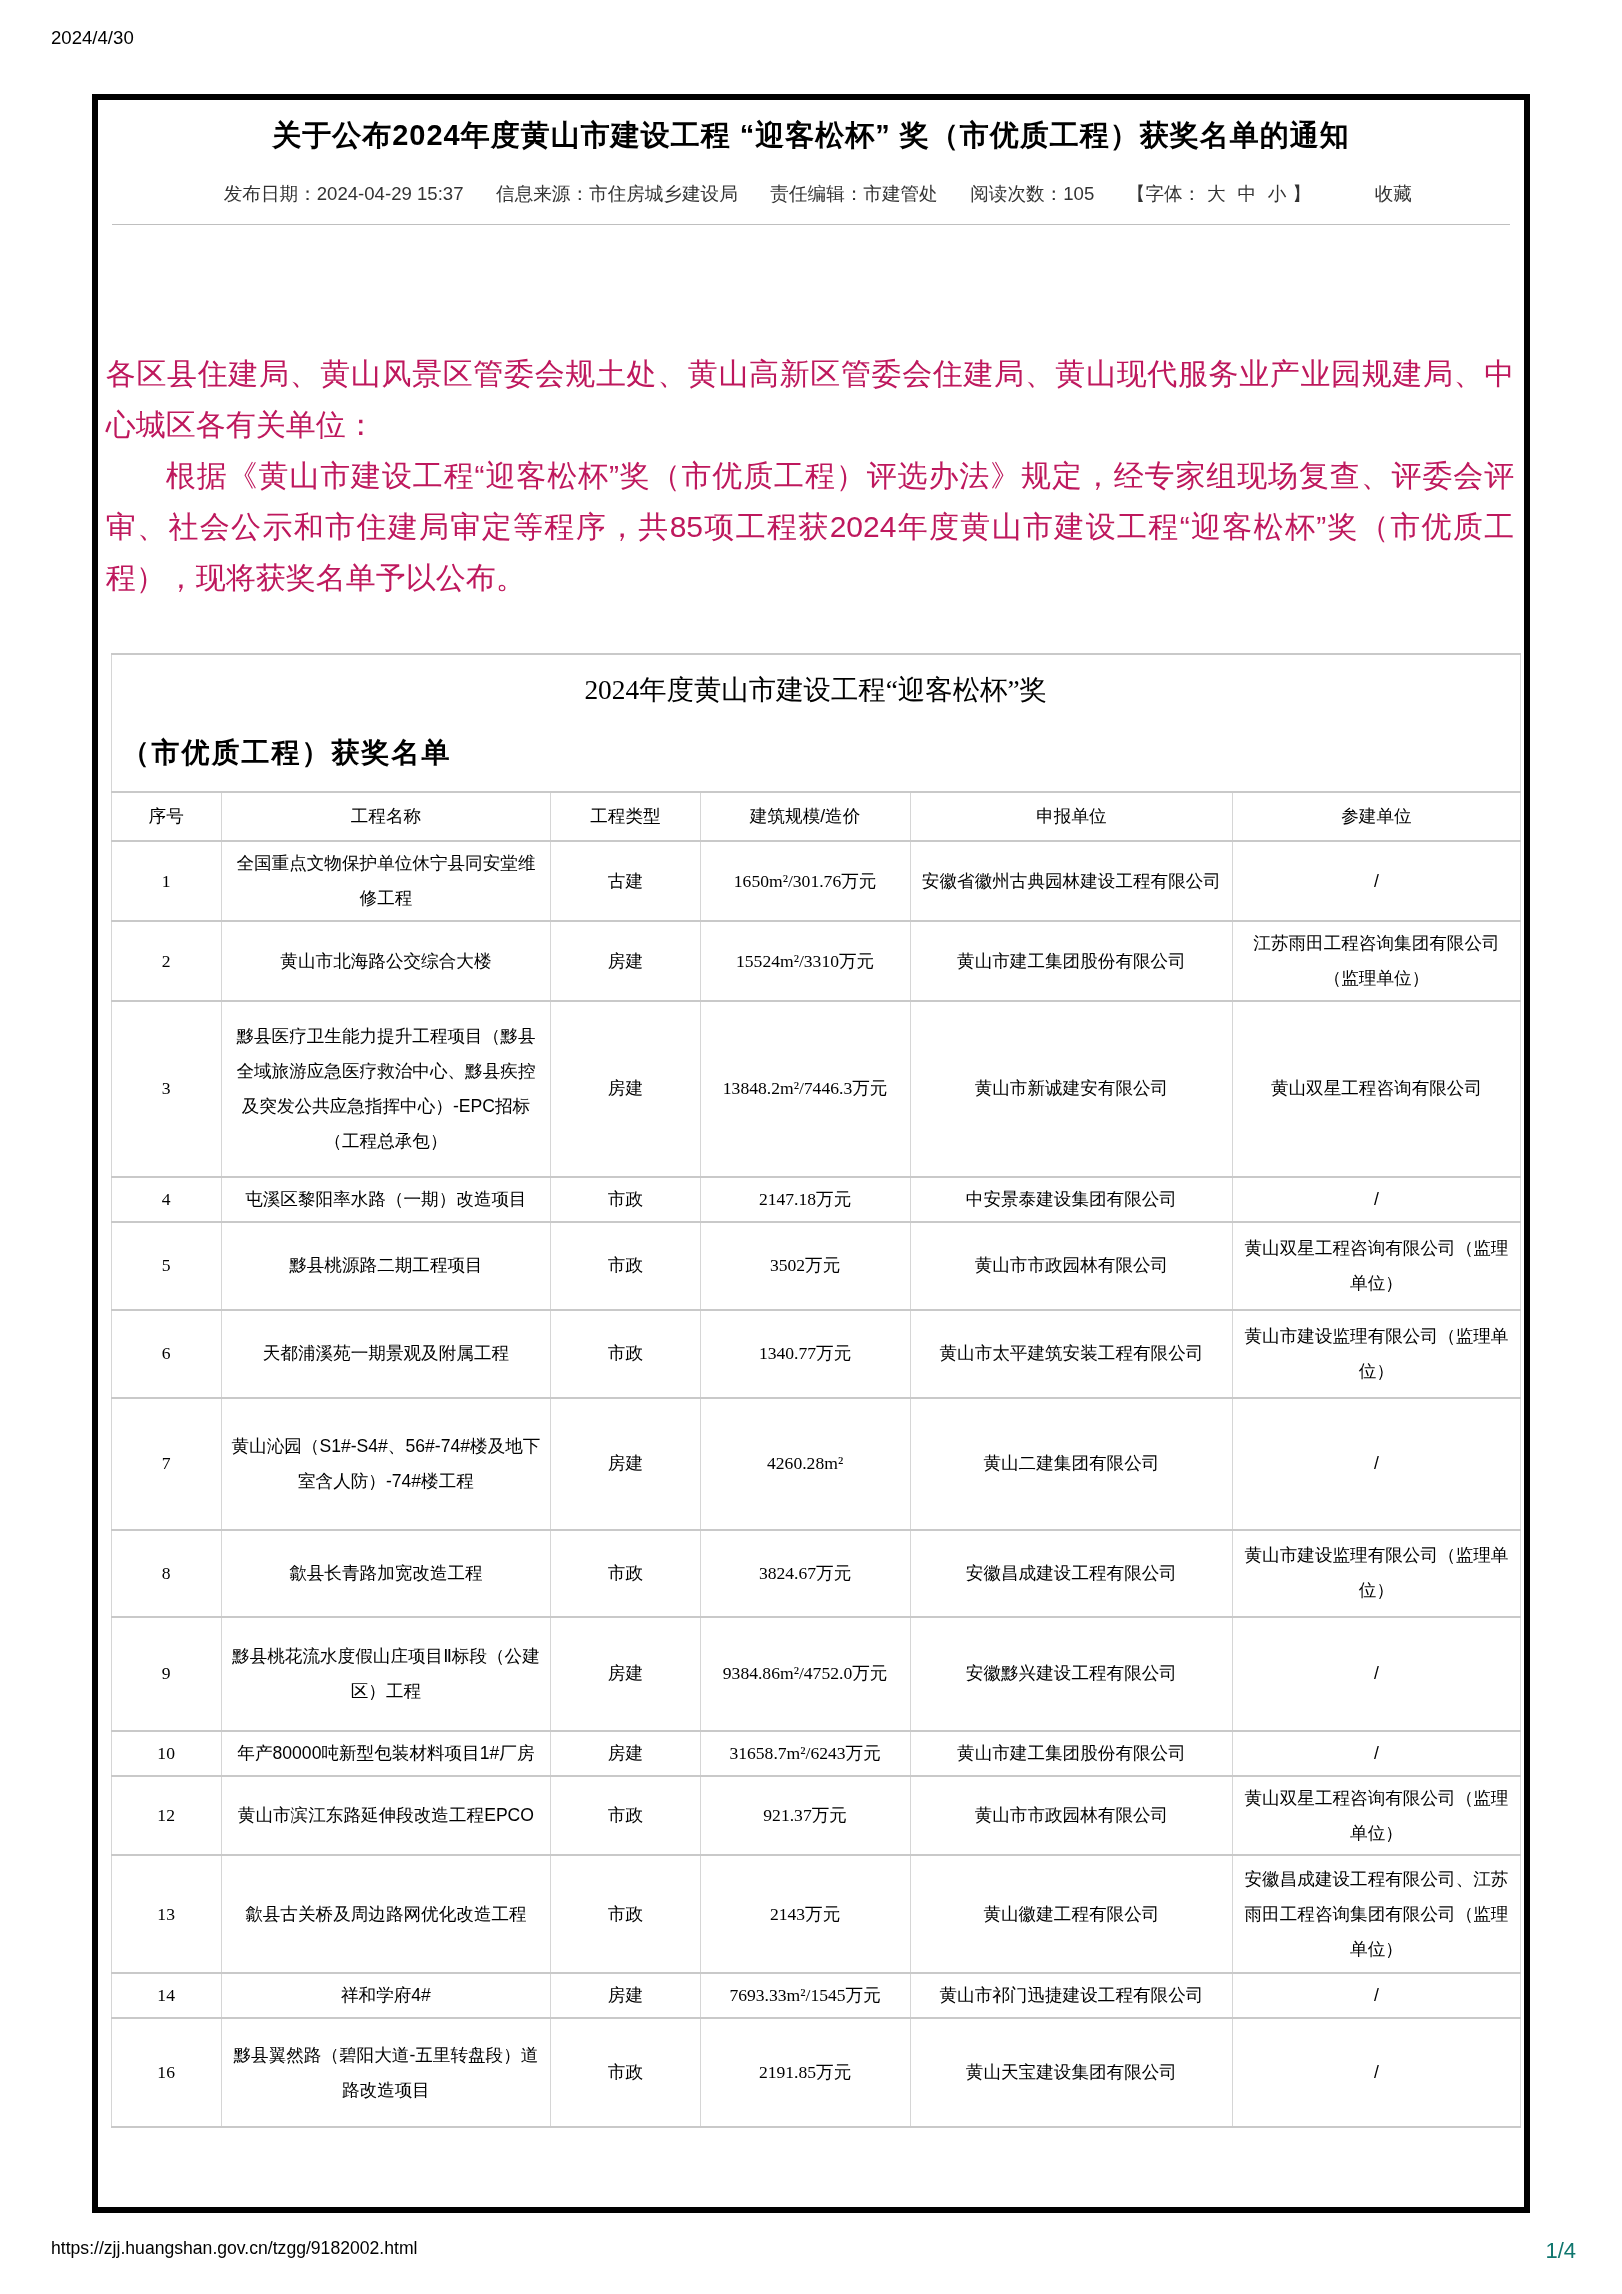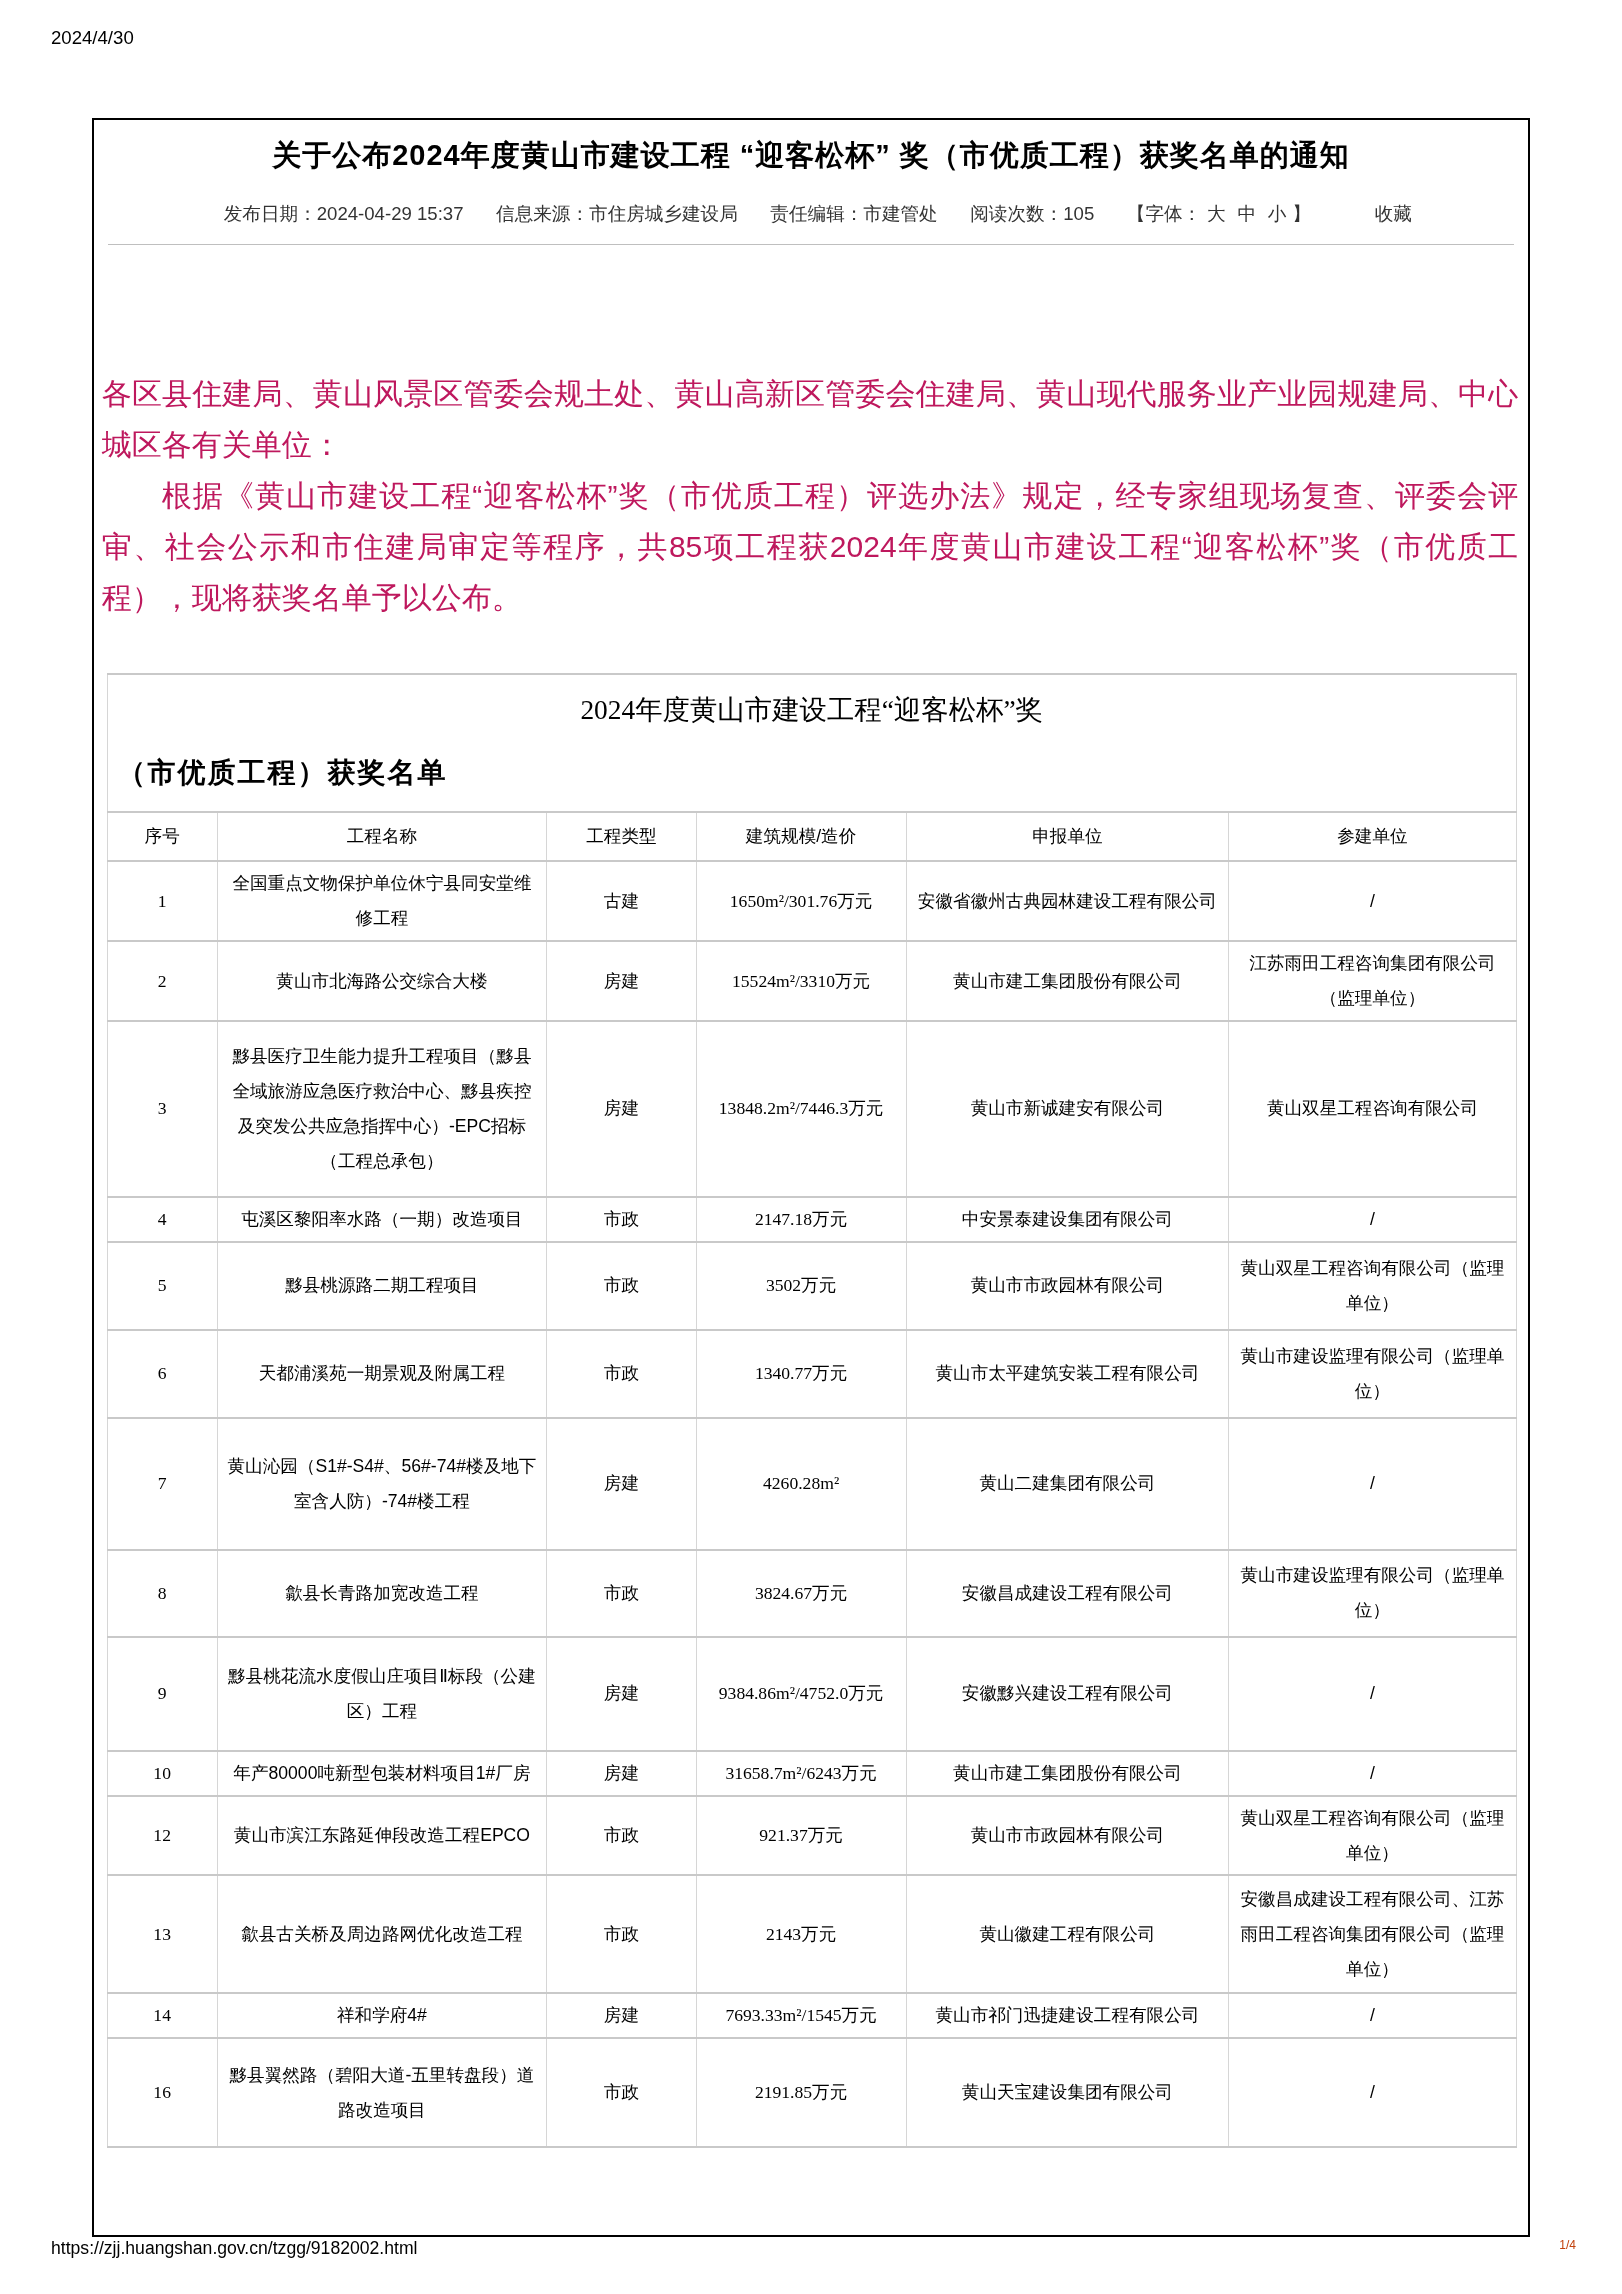--- a/index.html
+++ b/index.html
@@ -20,23 +20,22 @@
   }
   .print-header-title {
     position: absolute; left: 0; top: 27.4px; width: 100%;
     text-align: center; font-size: 18.6px; color: #000;
   }
 
   
   .content-box {
     position: absolute; left: 92px; top: 94px;
     width: 1438px; height: 2119px;
-    border: 2px solid #000000;
+    border: 6px solid #000000;
     background: #fff;
-    margin-top: 24px;
   }
 
   .doc-title {
     margin-top: 15.7px;
     text-align: center;
     font-size: 29px; font-weight: 700; letter-spacing: 1px;
     color: #000;
   }
 
   .meta-line {
@@ -105,21 +104,21 @@
     font-family: "Liberation Serif", "DejaVu Serif", serif;
   }
 
   
   .print-footer-url {
     position: absolute; left: 51px; top: 2238px;
     font-size: 17.6px; color: #000;
   }
   .print-footer-page {
     position: absolute; right: 46px; top: 2238px;
-    font-size: 12px; color: #c2410c;
+    font-size: 22px; color: #0f766e;
   }
 </style>
 </head>
 <body>
 
 <div class="page">
 
   <div class="print-header-date">2024/4/30</div>
 
   <div class="content-box">

